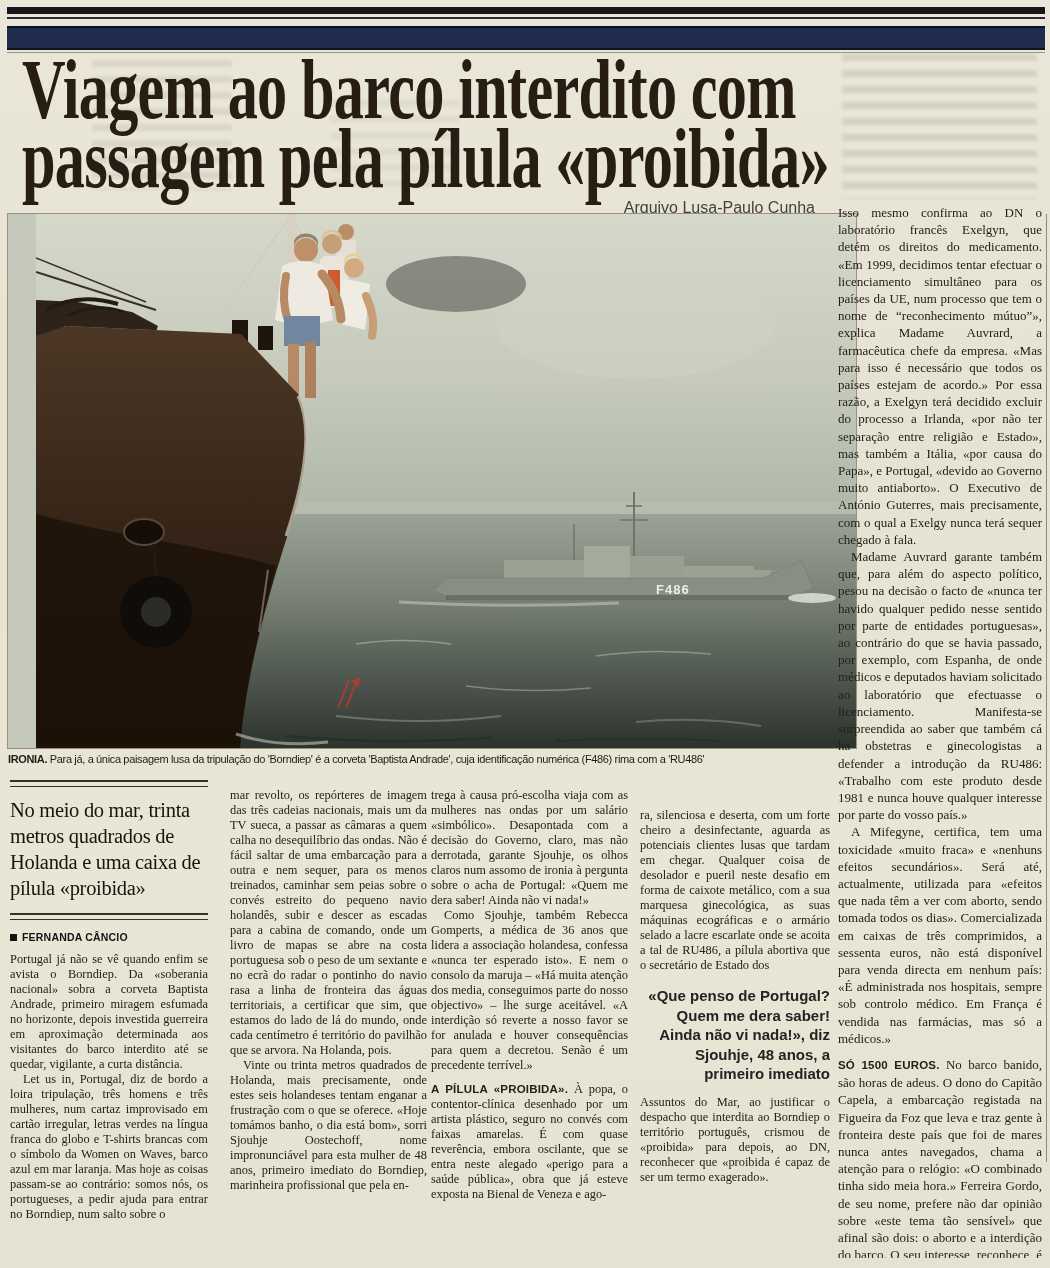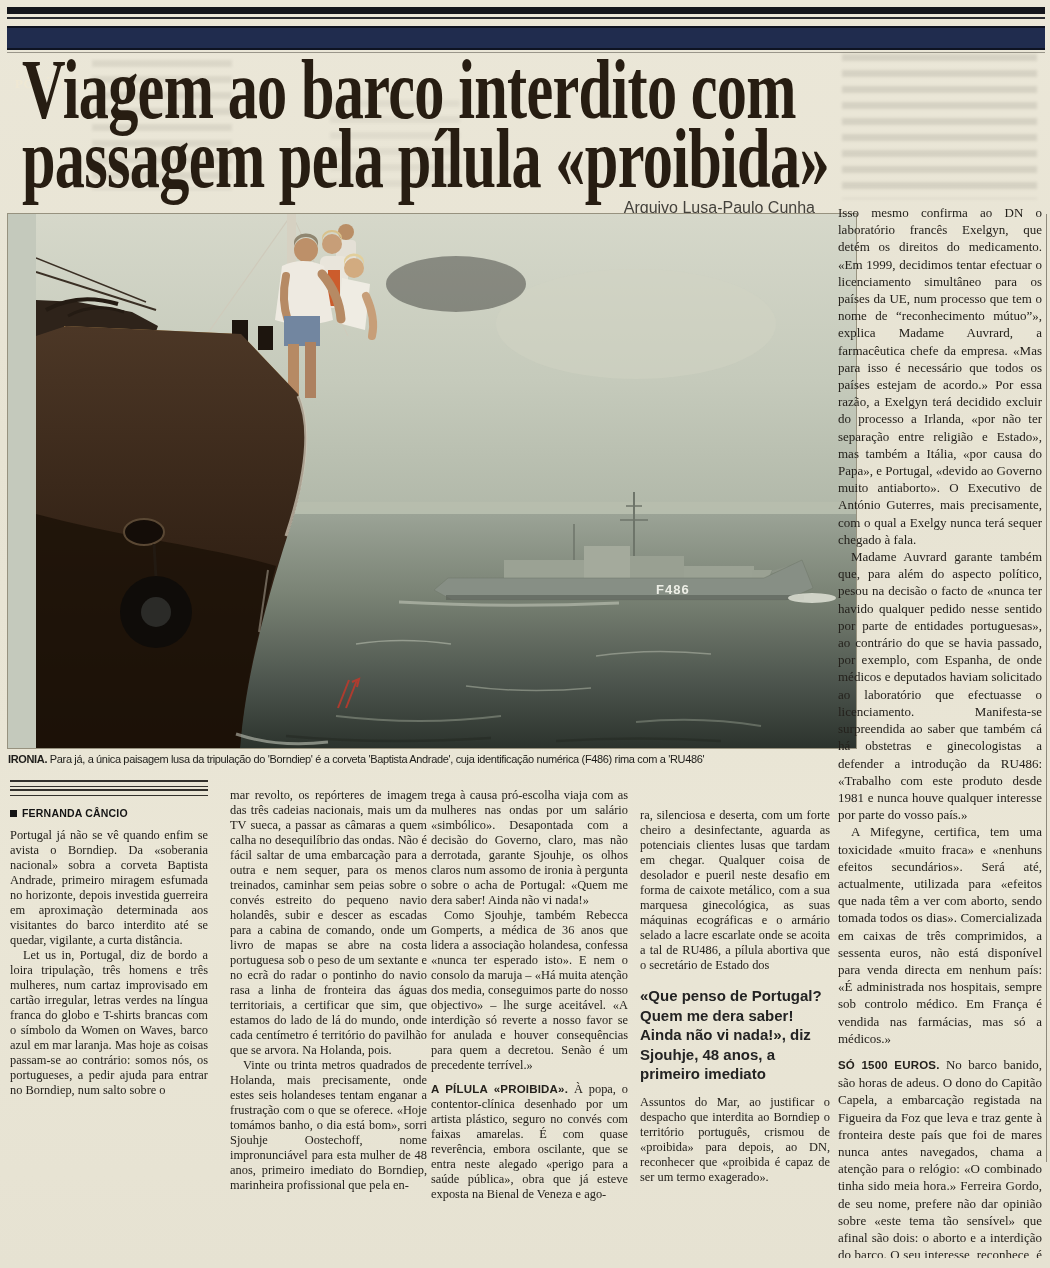--- a/index.html
+++ b/index.html
@@ -40,21 +40,21 @@
   .col3{left:431px;top:788px;width:197px;height:479px;}
   .col4{left:640px;top:788px;width:190px;height:479px;margin-top:20px;}
   .col5{left:838px;top:204px;width:204px;height:1054px;font-size:13px;line-height:17.2px;}
   .drule{height:4px;border-top:2px solid #33312c;border-bottom:1px solid #33312c;margin:2px 0;}
   .standfirst{font-family:"Liberation Serif",serif;font-size:20.5px;line-height:26px;
               letter-spacing:-.3px;color:#17150f;text-align:left;padding:8px 0 10px 0;}
   .byline{margin:10px 0 7px 0;font-family:"Liberation Sans",sans-serif;font-weight:700;
           font-size:10.5px;letter-spacing:.2px;color:#141414;text-align:left;}
   .byline .sq{display:inline-block;width:7px;height:7px;background:#141414;margin-right:5px;}
   .pullquote{font-family:"Liberation Sans",sans-serif;font-weight:700;font-size:15px;
-             line-height:19.5px;color:#232323;text-align:left;margin:13px 0 11px 0;}
+             line-height:19.5px;color:#232323;text-align:right;margin:13px 0 11px 0;}
   .lead{font-family:"Liberation Sans",sans-serif;font-weight:700;font-size:11.5px;letter-spacing:.2px;}
   p.section{margin-top:9px;}
   
   .vrule{position:absolute;left:1046px;top:214px;width:1px;height:948px;background:#8d897c;}
   
   .ghost{position:absolute;opacity:.09;filter:blur(1.5px);
          background:repeating-linear-gradient(180deg,#46423a 0 7px,transparent 7px 16px);}
 </style>
 </head>
 <body>
@@ -195,20 +195,21 @@
       </g>
     </svg>
   </div>
 
   <div class="caption">
     <span class="capb">IRONIA.</span><span> Para já, a única paisagem lusa da tripulação do 'Borndiep' é a corveta 'Baptista Andrade', cuja identificação numérica (F486) rima com a 'RU486'</span>
   </div>
 
   <div class="col col1">
     <div class="drule"></div>
+    <div class="standfirst">No meio do mar, trinta metros quadrados de Holanda e uma caixa de pílula «proibida»</div>
     <div class="drule"></div>
     <div class="byline">
       <span class="sq"></span><span>FERNANDA CÂNCIO</span>
     </div>
     <p class="cont">Portugal já não se vê quando enfim se avista o Borndiep. Da «soberania nacional» sobra a corveta Baptista Andrade, primeiro miragem esfumada no horizonte, depois investida guerreira em aproximação determinada aos visitantes do barco interdito até se quedar, vigilante, a curta distância.</p>
     <p>Let us in, Portugal, diz de bordo a loira tripulação, três homens e três mulheres, num cartaz improvisado em cartão irregular, letras verdes na língua franca do globo e T-shirts brancas com o símbolo da Women on Waves, barco azul em mar laranja. Mas hoje as coisas passam-se ao contrário: somos nós, os portugueses, a pedir ajuda para entrar no Borndiep, num salto sobre o</p>
   </div>
 
   <div class="col col2">
     <p class="cont">mar revolto, os repórteres de imagem das três cadeias nacionais, mais um da TV sueca, a passar as câmaras a quem calha no desequilíbrio das ondas. Não é fácil saltar de uma embarcação para a outra e nem sequer, para os menos treinados, caminhar sem peias sobre o convés estreito do pequeno navio holandês, subir e descer as escadas para a cabina de comando, onde um livro de mapas se abre na costa portuguesa sob o peso de um sextante e no ecrã do radar o pontinho do navio rasa a linha de fronteira das águas territoriais, a certificar que sim, que estamos do lado de lá do mundo, onde cada centímetro é território do pavilhão que se arvora. Na Holanda, pois.</p>

